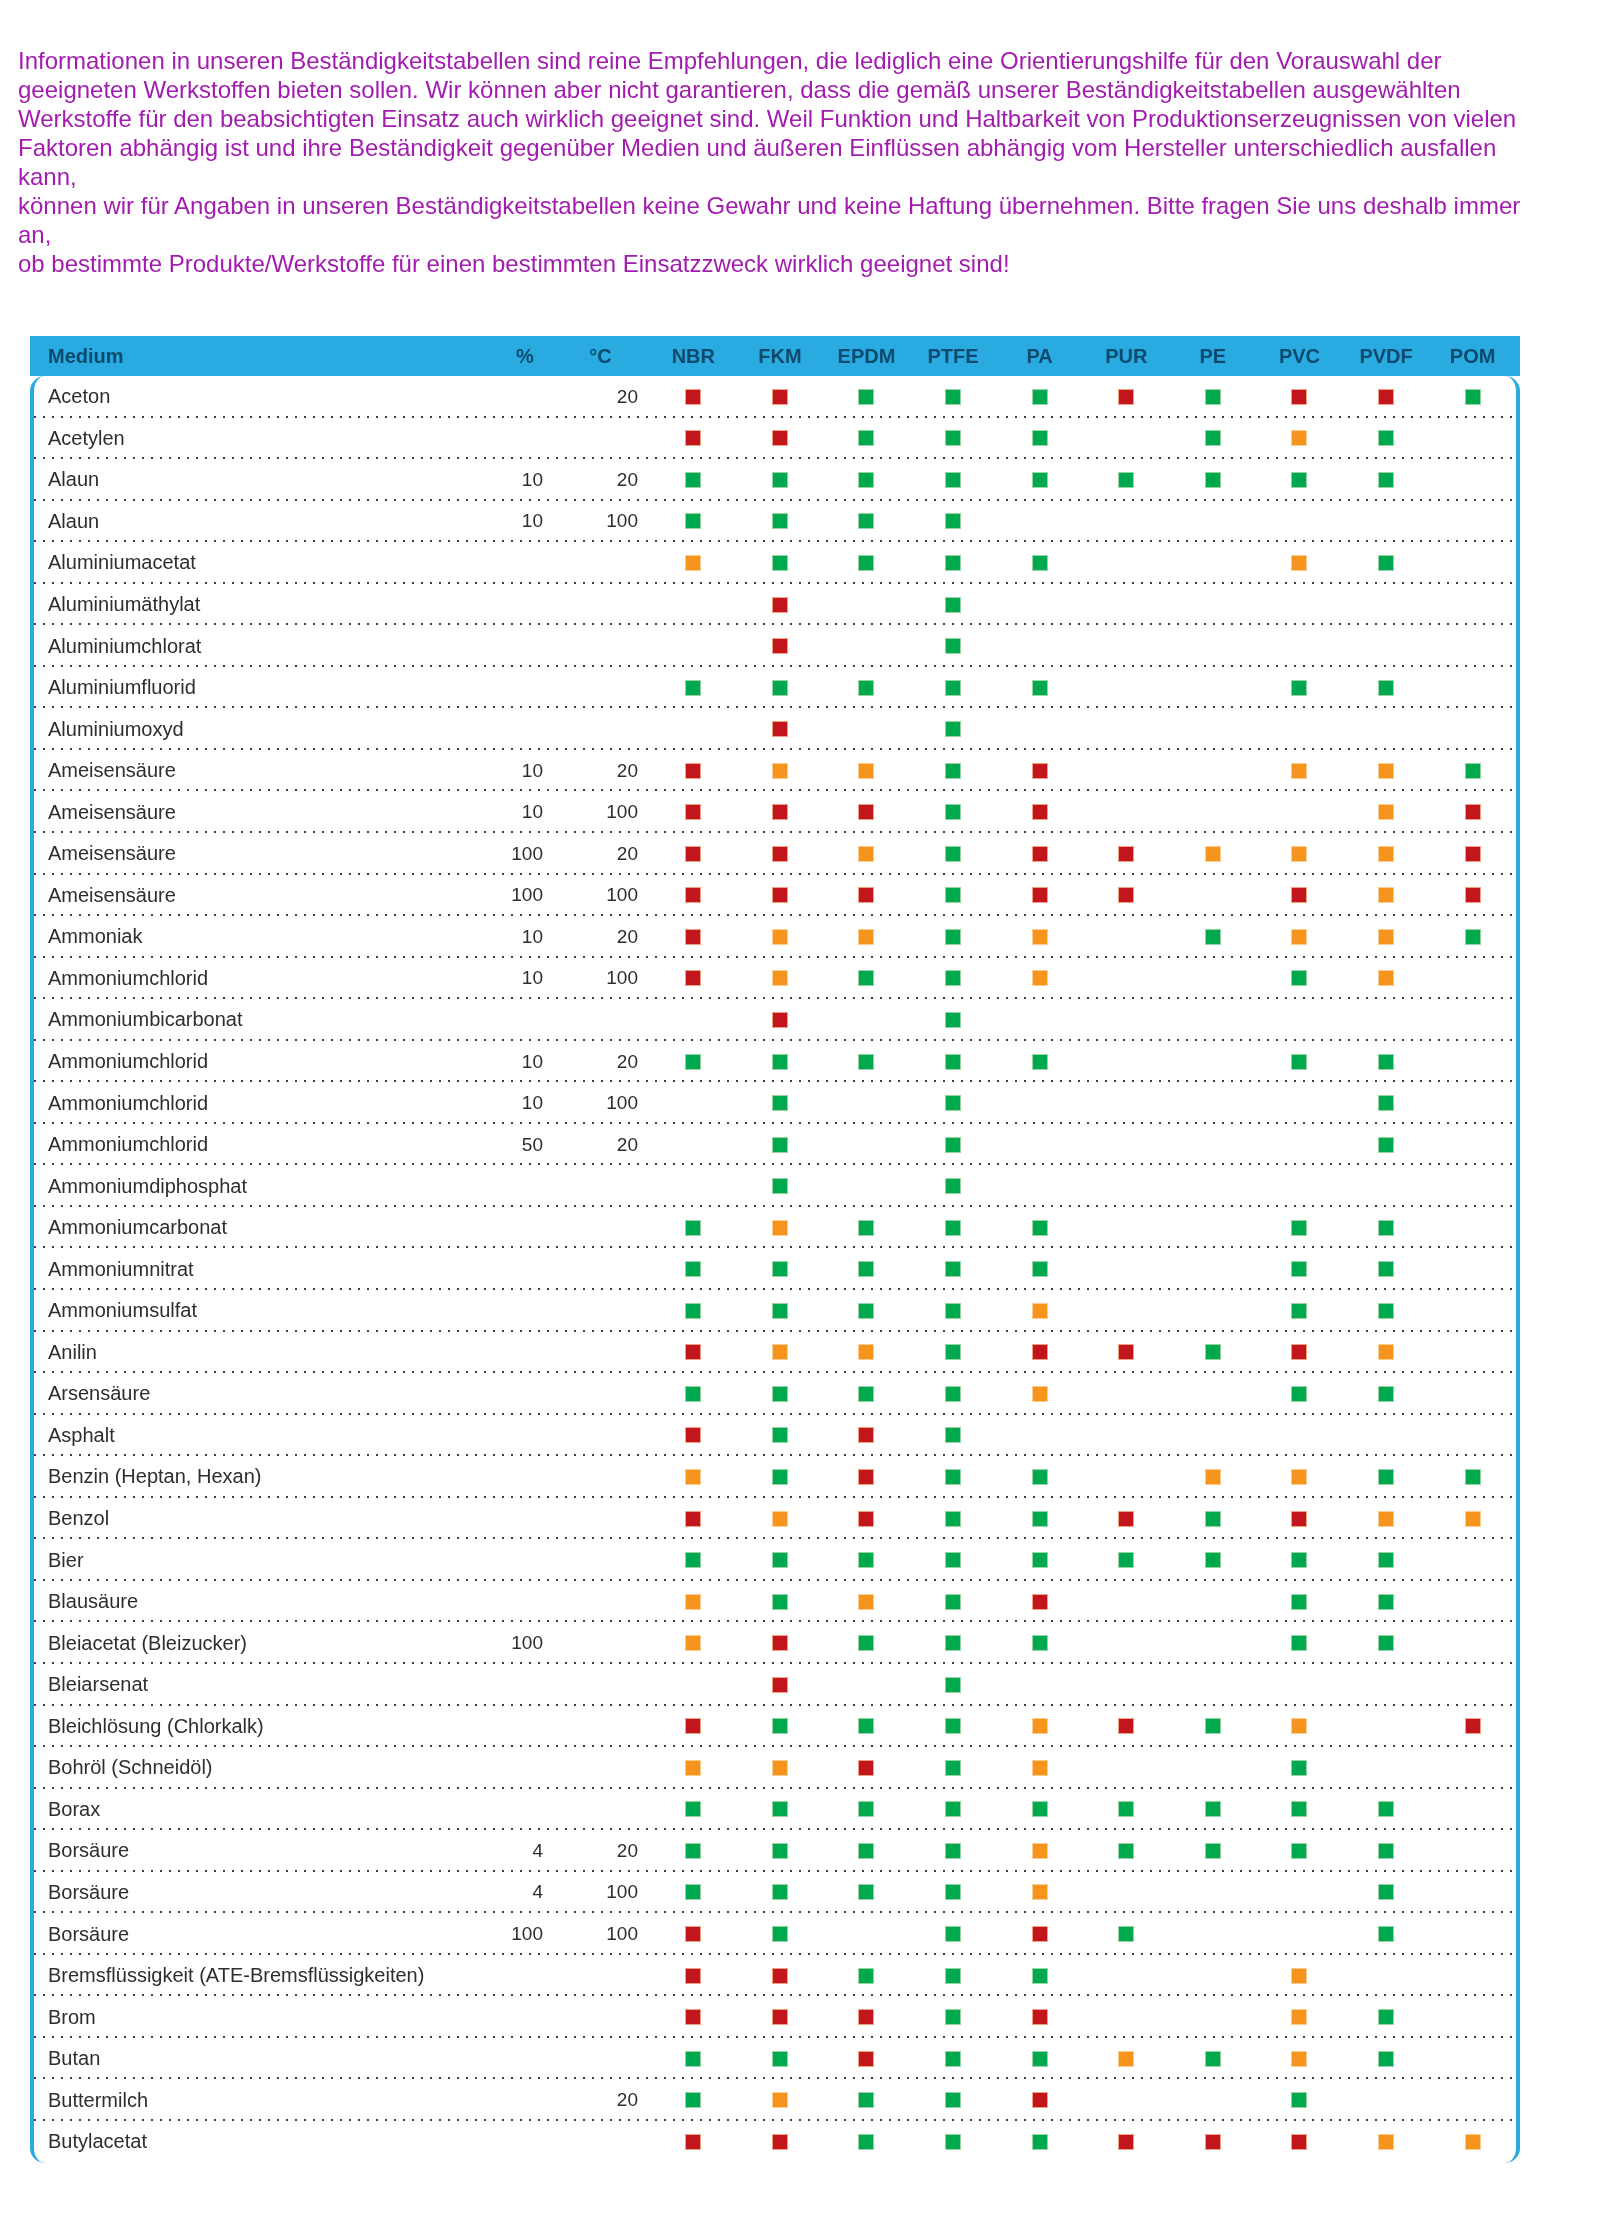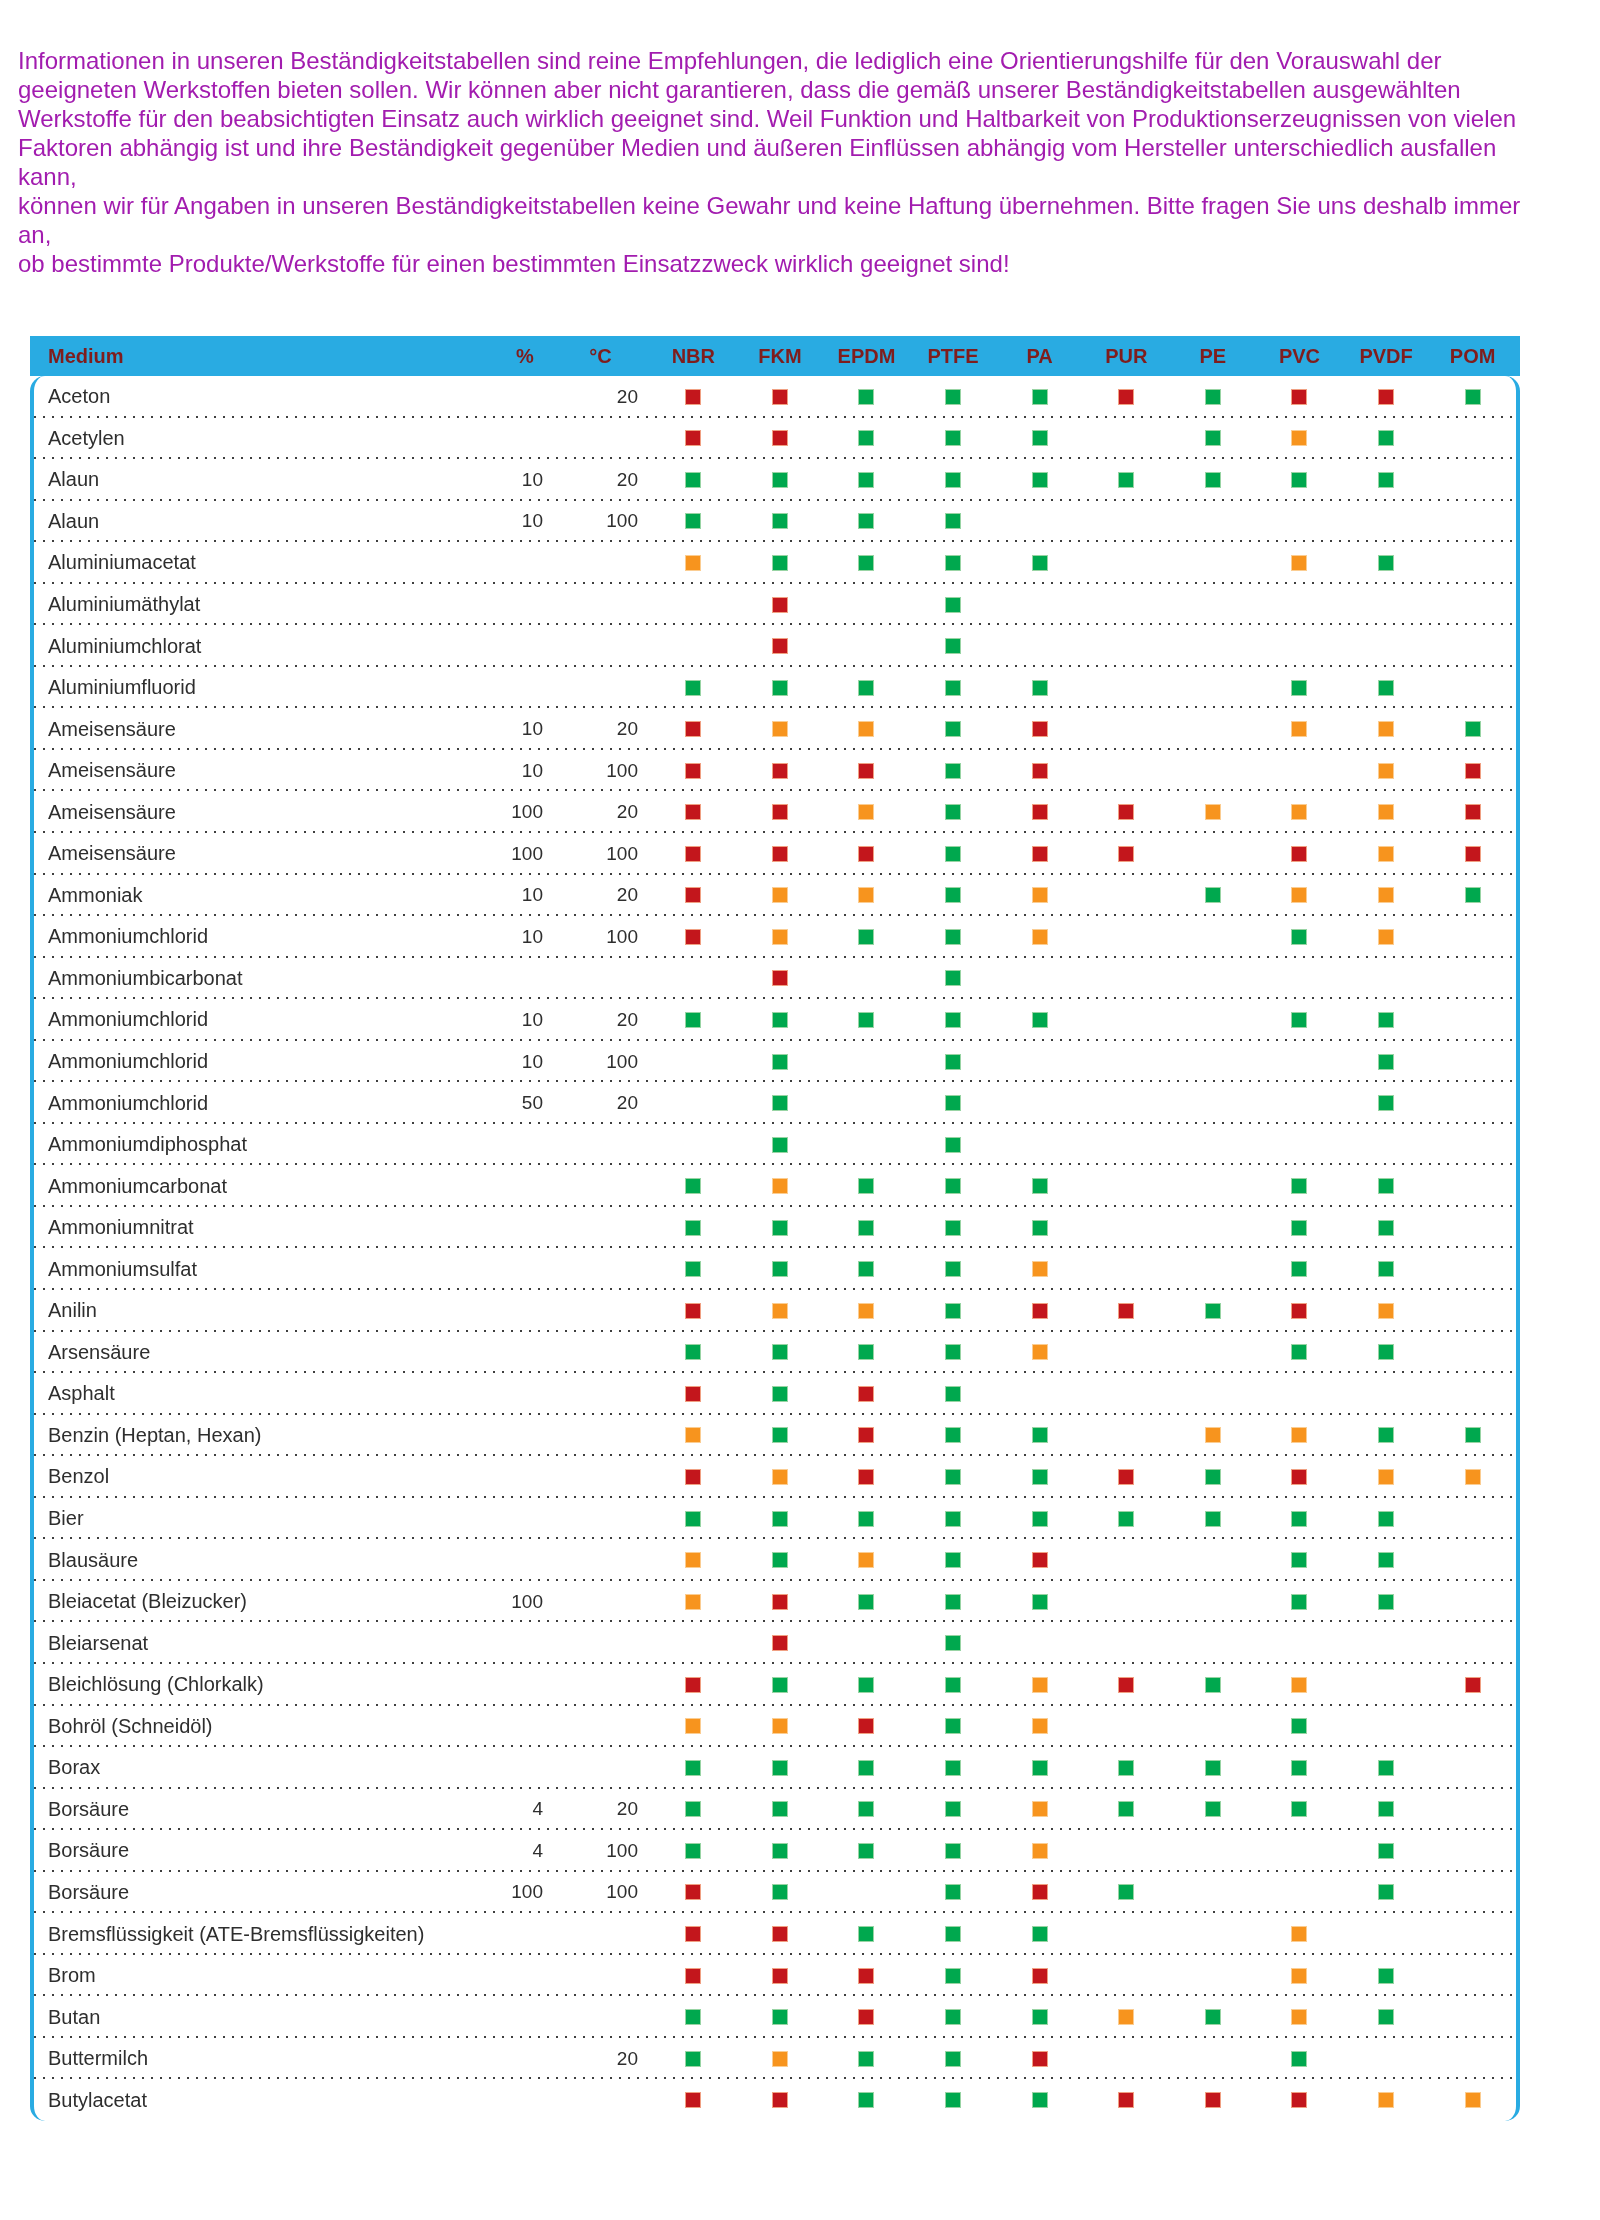--- a/index.html
+++ b/index.html
@@ -24,21 +24,21 @@
   .table{
     margin:58px 0 0 30px;
     width:1490px;
   }
   .thead{
     height:40px;background:var(--blue);
     display:grid;
     grid-template-columns:465px 52px 99px repeat(10,86.6px);
     align-items:center;
     padding:0 4px;
-    color:#7f1d1d;font-weight:bold;font-size:20px;
+    color:#0c4a6e;font-weight:bold;font-size:20px;
   }
   .thead .h-medium{padding-left:14px;text-align:left;}
   .thead .h-col{text-align:center;}
   .tbody{
     border-left:4px solid var(--blue);
     border-right:4px solid var(--blue);
     background:#fff;
     border-radius:15px;
   }
   .tr{
@@ -216,20 +216,35 @@
         <div class="td cell"><span class="sq g"></span></div>
         <div class="td cell"><span class="sq g"></span></div>
         <div class="td cell"><span class="sq g"></span></div>
         <div class="td cell"></div>
         <div class="td cell"></div>
         <div class="td cell"><span class="sq g"></span></div>
         <div class="td cell"><span class="sq g"></span></div>
         <div class="td cell"></div>
       </div>
       <div class="tr">
+        <div class="td medium">Aluminiumoxyd</div>
+        <div class="td num"></div>
+        <div class="td num temp"></div>
+        <div class="td cell"></div>
+        <div class="td cell"><span class="sq r"></span></div>
+        <div class="td cell"></div>
+        <div class="td cell"><span class="sq g"></span></div>
+        <div class="td cell"></div>
+        <div class="td cell"></div>
+        <div class="td cell"></div>
+        <div class="td cell"></div>
+        <div class="td cell"></div>
+        <div class="td cell"></div>
+      </div>
+      <div class="tr">
         <div class="td medium">Ameisensäure</div>
         <div class="td num">10</div>
         <div class="td num temp">20</div>
         <div class="td cell"><span class="sq r"></span></div>
         <div class="td cell"><span class="sq o"></span></div>
         <div class="td cell"><span class="sq o"></span></div>
         <div class="td cell"><span class="sq g"></span></div>
         <div class="td cell"><span class="sq r"></span></div>
         <div class="td cell"></div>
         <div class="td cell"></div>

